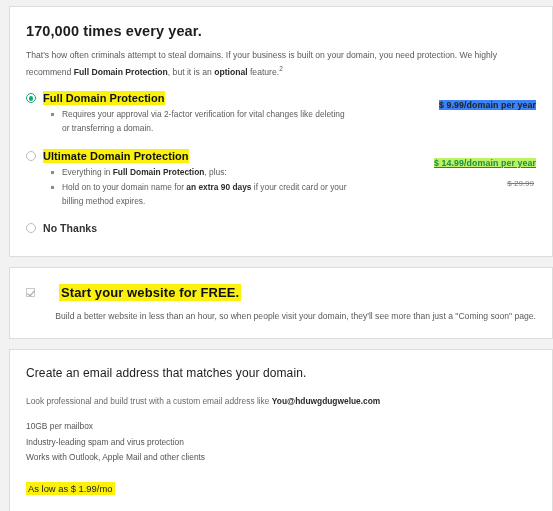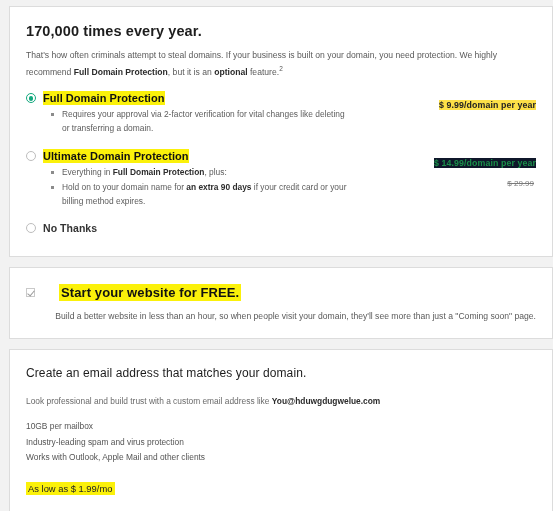--- a/index.html
+++ b/index.html
@@ -34,22 +34,22 @@
   .lede {
     font-size: 8.6px;
     line-height: 1.72;
     color: #5a5a5a;
     margin: 0 0 13px 2px;
     max-width: 520px;
   }
   .lede b { color: #2a2a2a; font-weight: bold; }
   .lede sup { font-size: 6.5px; vertical-align: super; }
 
-  .hl { background: #fde047; }
-  .hl-green { background: #0f172a; color: #1a8f4a; }
+  .hl { background: #3b82f6; }
+  .hl-green { background: #bef264; color: #1a8f4a; text-decoration: underline; }
 
   
   .option { position: relative; margin-bottom: 2px; }
   .option-head {
     display: flex;
     align-items: center;
     gap: 7px;
     margin-bottom: 4px;
   }
   .radio {

